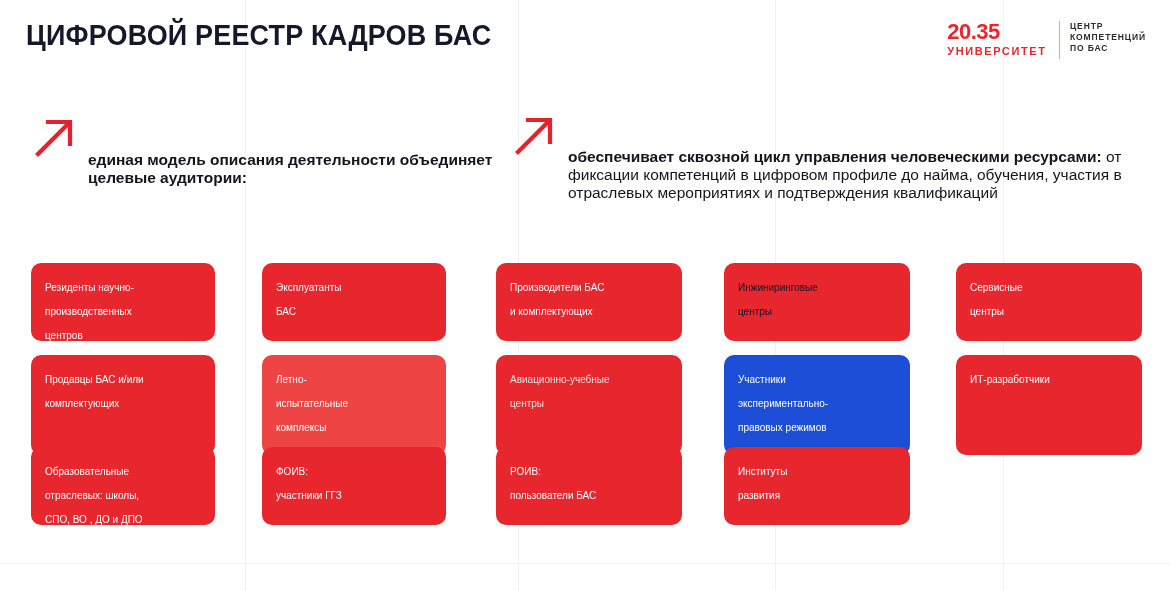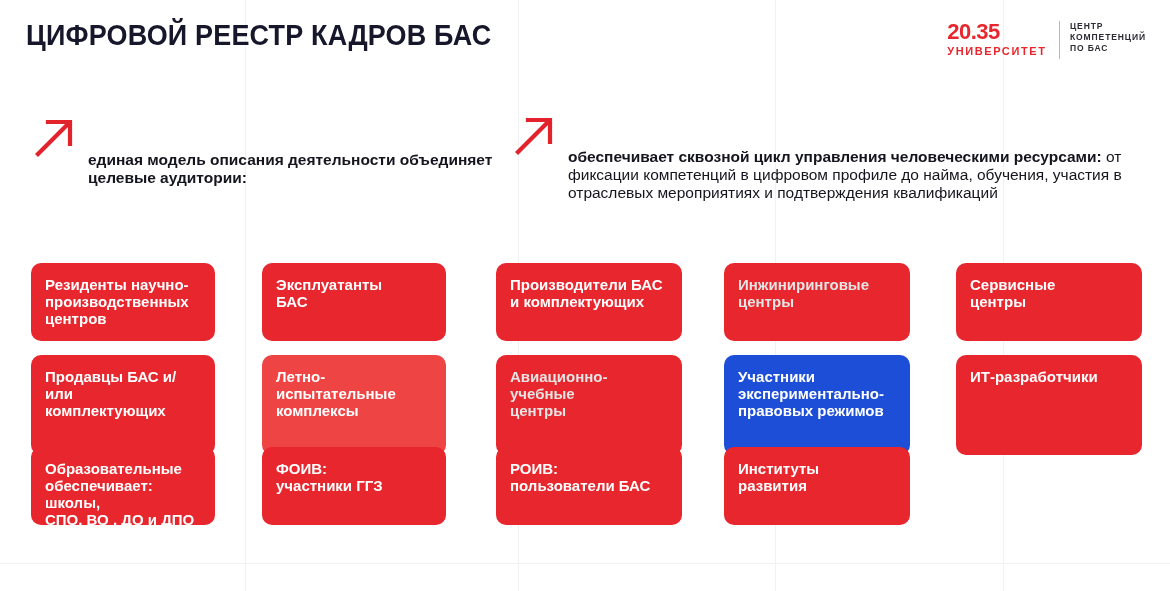--- a/index.html
+++ b/index.html
@@ -146,23 +146,23 @@
     width: 1170px;
     height: 591px;
     z-index: 2;
     pointer-events: none;
   }
   .card {
     position: absolute;
     background: #e8262d;
     border-radius: 10px;
     color: #ffffff;
-    font-size: 15px;
-    line-height: 17px;
-    font-weight: 700;
+    font-size: 10px;
+    line-height: 24px;
+    font-weight: 400;
     padding: 13px 14px 10px 14px;
     pointer-events: auto;
   }
   .card-label { white-space: pre-line; }
 
   
   .col-1 { left: 31px;   width: 184px; }
   .col-2 { left: 262px;  width: 184px; }
   .col-3 { left: 496px;  width: 186px; }
   .col-4 { left: 724px;  width: 186px; }
@@ -234,21 +234,21 @@
 центров</div>
     </div>
     <div class="card col-2 row-1" style="background: rgb(232, 38, 45); color: rgb(255, 255, 255);">
       <div class="card-label">Эксплуатанты
 БАС</div>
     </div>
     <div class="card col-3 row-1" style="background: rgb(232, 38, 45); color: rgb(255, 255, 255);">
       <div class="card-label">Производители БАС
 и комплектующих</div>
     </div>
-    <div class="card col-4 row-1" style="background: rgb(232, 38, 45); color: #e5e5e5;">
+    <div class="card col-4 row-1" style="background: rgb(232, 38, 45); color: #0f172a;">
       <div class="card-label">Инжиниринговые
 центры</div>
     </div>
     <div class="card col-5 row-1" style="background: rgb(232, 38, 45); color: rgb(255, 255, 255);">
       <div class="card-label">Сервисные
 центры</div>
     </div>
     <div class="card col-1 row-2" style="background: rgb(232, 38, 45); color: rgb(255, 255, 255);">
       <div class="card-label">Продавцы БАС и/или
 комплектующих</div>
@@ -265,21 +265,21 @@
     <div class="card col-4 row-2" style="background: #1d4ed8; color: rgb(255, 255, 255);">
       <div class="card-label">Участники
 экспериментально-
 правовых режимов</div>
     </div>
     <div class="card col-5 row-2" style="background: rgb(232, 38, 45); color: rgb(255, 255, 255);">
       <div class="card-label">ИТ-разработчики</div>
     </div>
     <div class="card col-1 row-3" style="background: rgb(232, 38, 45); color: rgb(255, 255, 255);">
       <div class="card-label">Образовательные
-обеспечивает: школы,
+отраслевых: школы,
 СПО, ВО , ДО и ДПО</div>
     </div>
     <div class="card col-2 row-3" style="background: rgb(232, 38, 45); color: rgb(255, 255, 255);">
       <div class="card-label">ФОИВ:
 участники ГГЗ</div>
     </div>
     <div class="card col-4 row-3" style="background: rgb(232, 38, 45); color: rgb(255, 255, 255);">
       <div class="card-label">Институты
  развития</div>
     </div>

